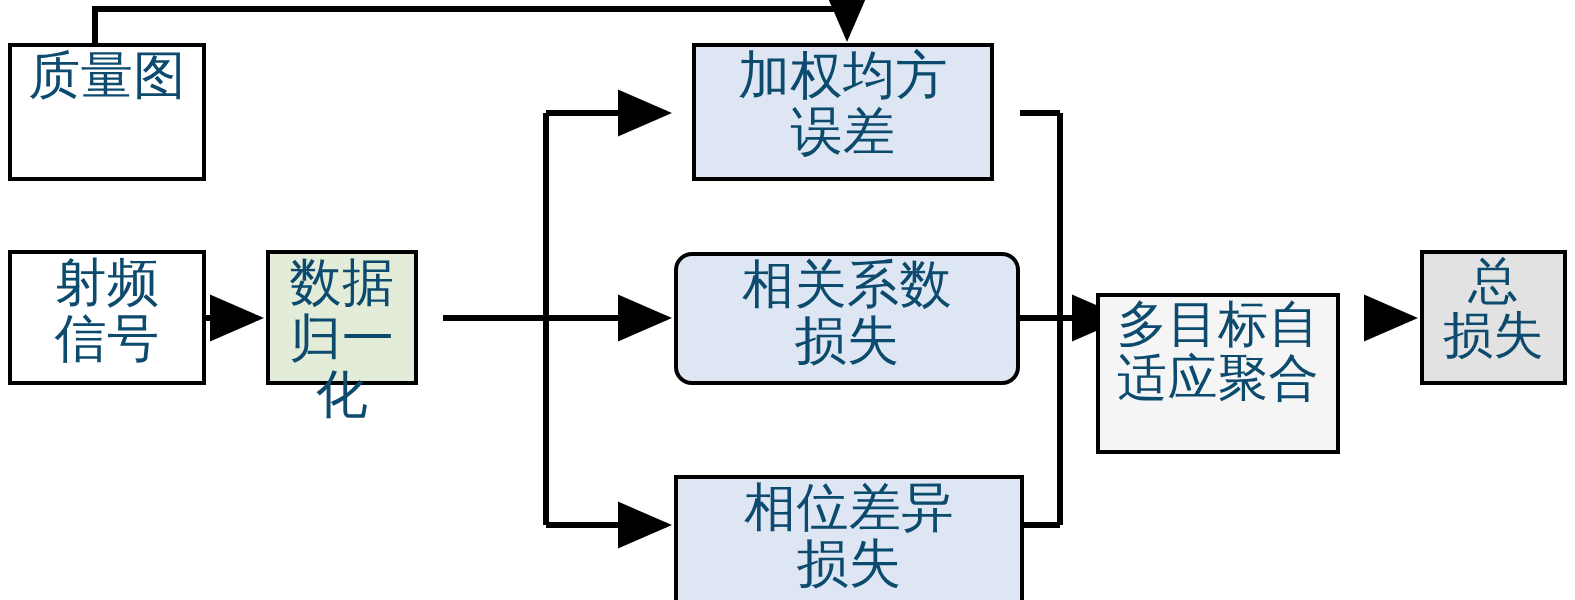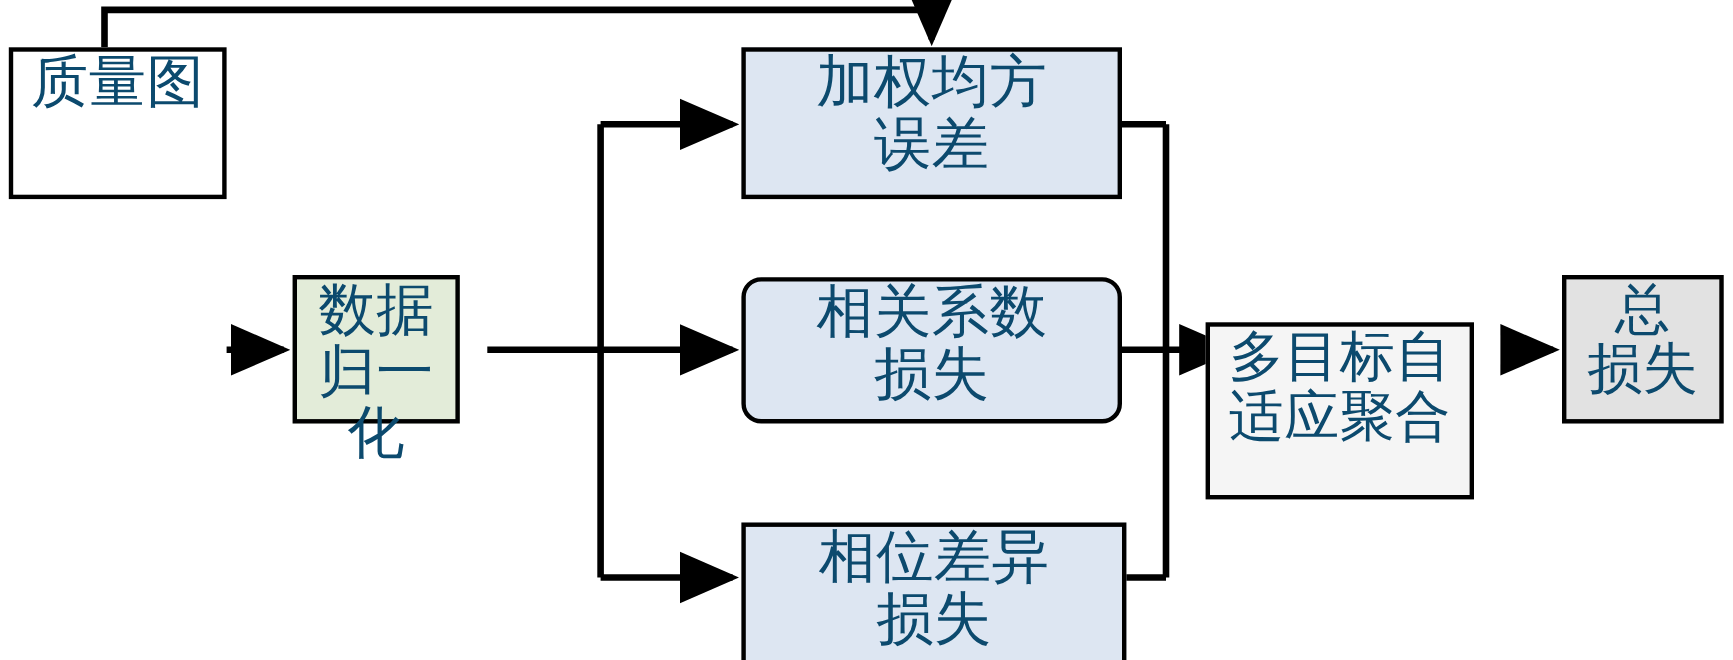--- a/index.html
+++ b/index.html
@@ -46,21 +46,21 @@
   .fill-white  { background: #ffffff; }
   .fill-green  { background: #e3ecd9; }
   .fill-blue   { background: #dde6f2; }
   .fill-gray1  { background: #f5f5f5; }
   .fill-gray2  { background: #e2e2e2; }
 
   
   #node-quality-map      { left: 8px;    top: 43px;  width: 198px; height: 138px; }
   #node-rf-signal        { left: 8px;    top: 250px; width: 198px; height: 135px; }
   #node-normalization    { left: 266px;  top: 250px; width: 152px; height: 135px; }
-  #node-wmse             { left: 674px;  top: 43px;  width: 346px; height: 138px; }
+  #node-wmse             { left: 692px;  top: 43px;  width: 302px; height: 138px; }
   #node-corr-loss        { left: 674px;  top: 252px; width: 346px; height: 133px; border-radius: 18px; }
   #node-phase-loss       { left: 674px;  top: 475px; width: 350px; height: 137px; }
   #node-aggregation      { left: 1096px; top: 250px; width: 244px; height: 161px; margin-top: 43px; }
   #node-total-loss       { left: 1420px; top: 250px; width: 147px; height: 135px; }
 
   #node-quality-map   .node-label,
   #node-rf-signal     .node-label,
   #node-normalization .node-label { font-size: 52px; }
   #node-aggregation   .node-label { font-size: 50px; }
   #node-total-loss    .node-label { font-size: 50px; }
@@ -97,20 +97,24 @@
 
     <path d="M1060,318 L1120,318" fill="none" stroke="#000000" stroke-width="6" marker-end="url(#arrowhead)"></path>
 
     <path d="M1372,318 L1412,318" fill="none" stroke="#000000" stroke-width="6" marker-end="url(#arrowhead)"></path>
   </svg>
 
   <div class="node fill-white" id="node-quality-map">
     <span class="node-label">质量图</span>
   </div>
 
+  <div class="node fill-white" id="node-rf-signal">
+    <span class="node-label">射频
+信号</span>
+  </div>
 
   <div class="node fill-green" id="node-normalization">
     <span class="node-label">数据
 归一化</span>
   </div>
 
   <div class="node fill-blue" id="node-wmse">
     <span class="node-label">加权均方
 误差</span>
   </div>

